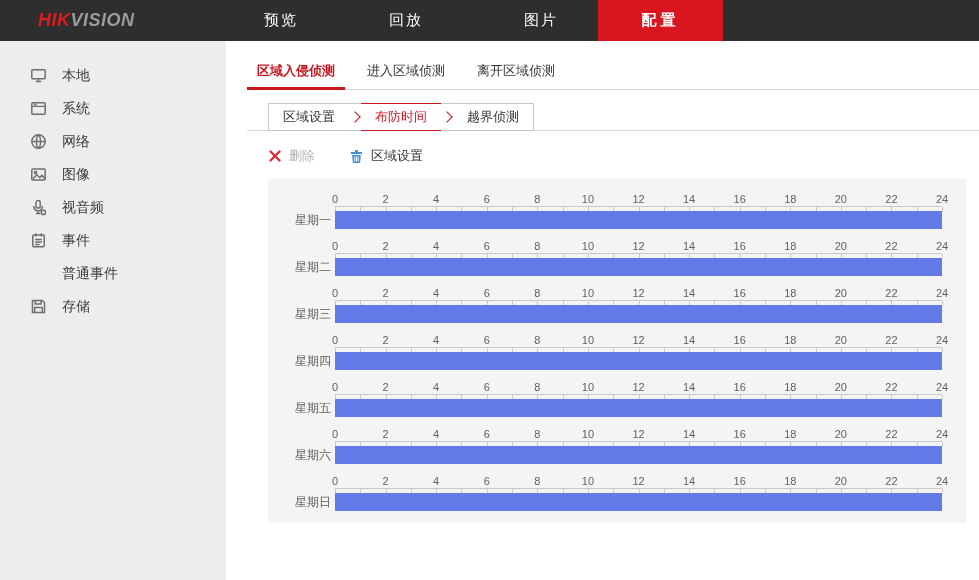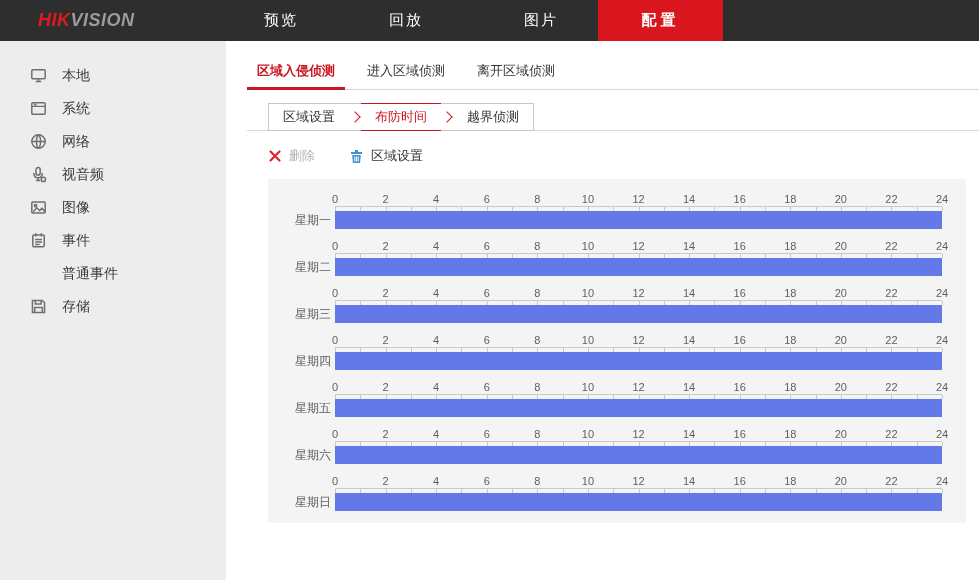--- a/index.html
+++ b/index.html
@@ -109,36 +109,36 @@
           <svg width="17" height="17" viewBox="0 0 16 16" fill="none" stroke="#6f6f6f" stroke-width="1.4">
             <circle cx="8" cy="8" r="6.3"></circle>
             <path d="M1.7 8h12.6M8 1.7c2.6 2.1 2.6 10.5 0 12.6M8 1.7c-2.6 2.1-2.6 10.5 0 12.6"></path>
           </svg>
         </span>
         <span>网络</span>
       </div>
       <div class="side-item">
         <span class="ic">
           <svg width="17" height="17" viewBox="0 0 16 16" fill="none" stroke="#6f6f6f" stroke-width="1.4">
+            <rect x="1.7" y="2.8" width="12.6" height="10.4" rx="1"></rect>
+            <circle cx="5.2" cy="6.2" r="1.1"></circle>
+            <path d="M3 12l3.4-3.8 2.8 2.8 2-2.4 2.8 3.4"></path>
+          </svg>
+        </span>
+        <span>图像</span>
+      </div>
+      <div class="side-item">
+        <span class="ic">
+          <svg width="17" height="17" viewBox="0 0 16 16" fill="none" stroke="#6f6f6f" stroke-width="1.4">
             <rect x="5.6" y="1.5" width="4" height="7" rx="2"></rect>
             <path d="M3.6 6.5c0 3 1.6 4.6 4 4.6s4-1.6 4-4.6M7.6 11.1v2.6M5.6 13.7h4"></path>
             <circle cx="12.6" cy="12.6" r="2" fill="#ededed"></circle>
           </svg>
         </span>
         <span>视音频</span>
-      </div>
-      <div class="side-item">
-        <span class="ic">
-          <svg width="17" height="17" viewBox="0 0 16 16" fill="none" stroke="#6f6f6f" stroke-width="1.4">
-            <rect x="1.7" y="2.8" width="12.6" height="10.4" rx="1"></rect>
-            <circle cx="5.2" cy="6.2" r="1.1"></circle>
-            <path d="M3 12l3.4-3.8 2.8 2.8 2-2.4 2.8 3.4"></path>
-          </svg>
-        </span>
-        <span>图像</span>
       </div>
       <div class="side-item">
         <span class="ic">
           <svg width="17" height="17" viewBox="0 0 16 16" fill="none" stroke="#6f6f6f" stroke-width="1.4">
             <rect x="2.6" y="2.8" width="10.8" height="11" rx="1"></rect>
             <path d="M5.4 1.2v3M10.6 1.2v3M4.8 7h6.4M4.8 9.4h6.4M4.8 11.8h4.2"></path>
           </svg>
         </span>
         <span>事件</span>
       </div>

